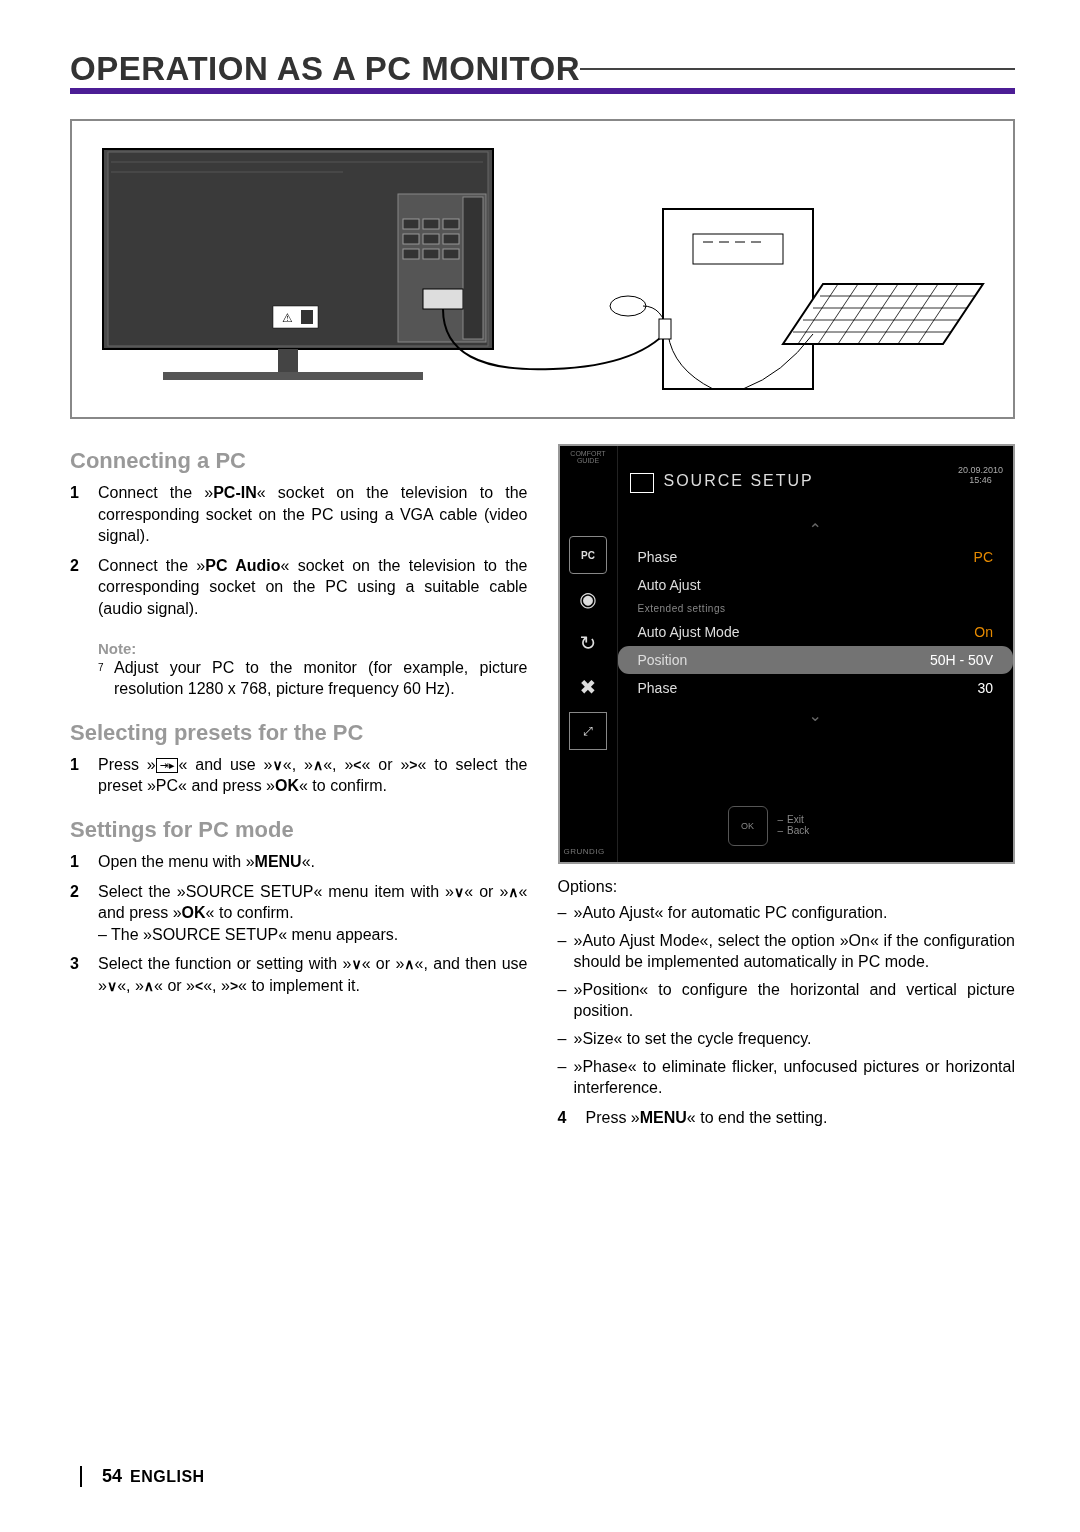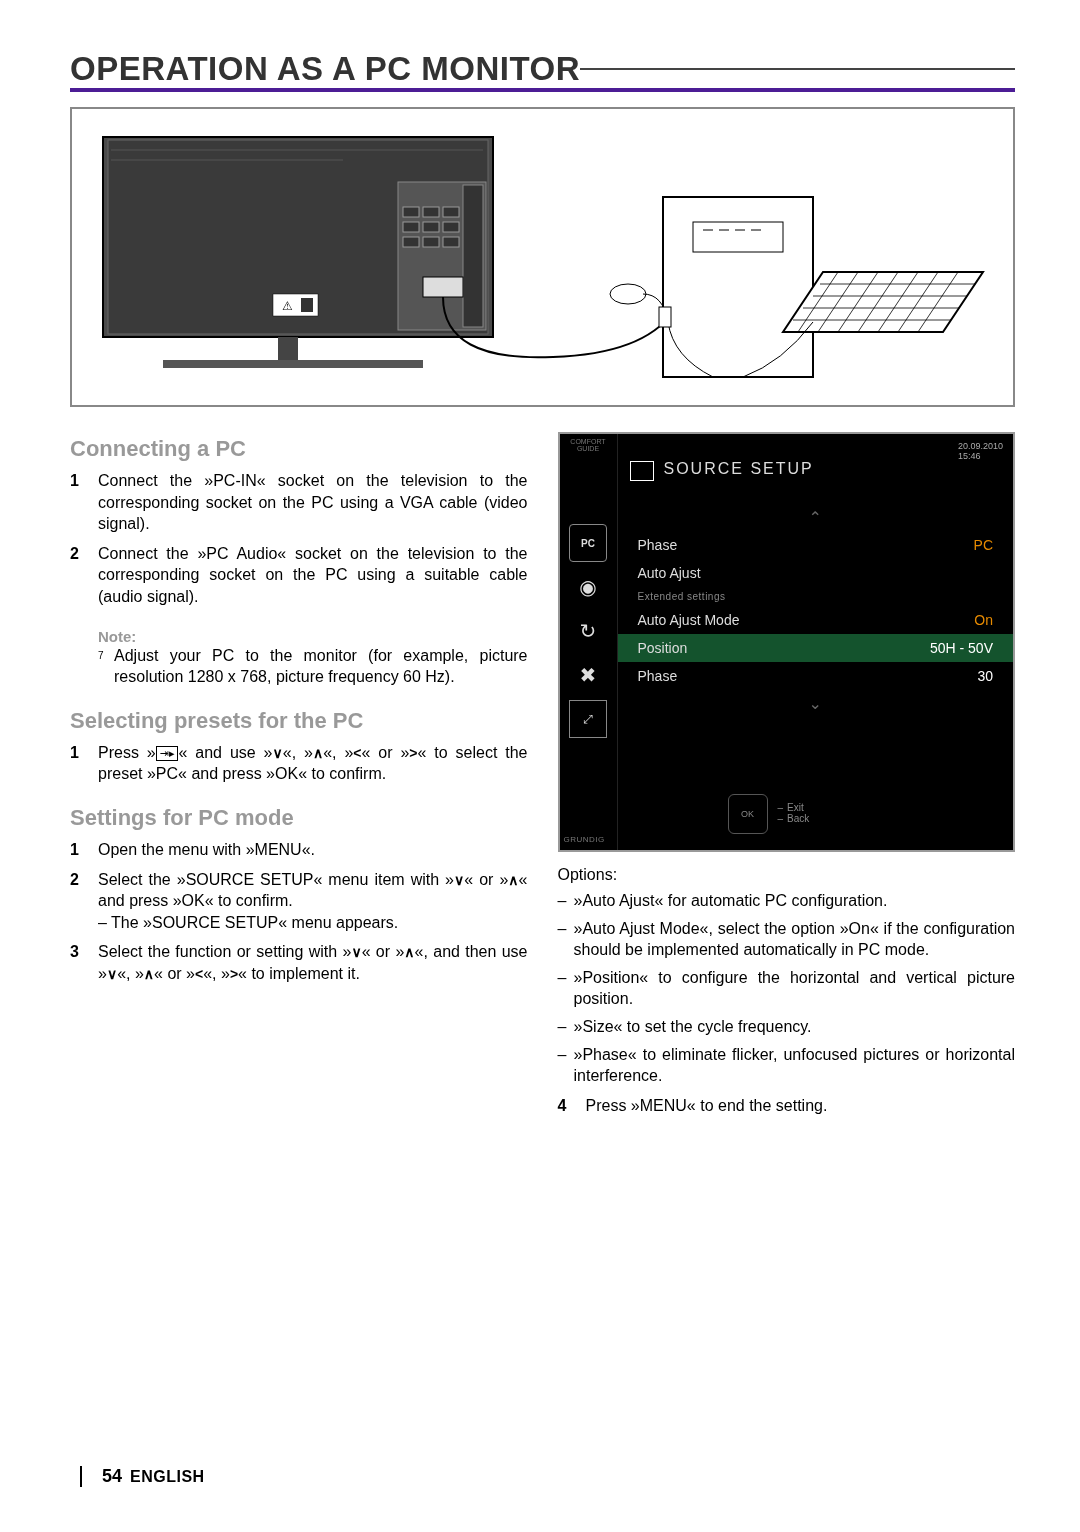--- a/index.html
+++ b/index.html
@@ -16,22 +16,22 @@
     font-size: 33px;
     font-weight: 900;
     letter-spacing: 0.5px;
     color: #333;
     position: relative;
     display: inline-block;
   }
   .title-row {
     display: flex;
     align-items: center;
-    margin-bottom: 15px;
-    border-bottom: 4px solid #4c1d95;
+    margin-bottom: 25px;
+    border-bottom: 6px solid #4c1d95;
     padding-bottom: 0;
   }
   .title-row::after {
     content: "";
     flex: 1;
     height: 2px;
     background: #444;
     margin-left: 0;
   }
   .title-text { white-space: nowrap; }
@@ -73,21 +73,21 @@
     font-size: 16px;
     line-height: 1.35;
     margin-bottom: 8px;
     text-align: justify;
   }
   ol.steps > li .num {
     font-weight: 700;
     min-width: 28px;
   }
   ol.steps > li .txt { flex: 1; }
-  .bold-inline { font-weight: 400; }
+  .bold-inline { font-weight: 700; }
   .bullet { list-style: none; }
   .bullet li {
     font-size: 16px;
     line-height: 1.35;
     margin-left: 28px;
     position: relative;
     padding-left: 16px;
     text-align: justify;
   }
   .bullet li::before {
@@ -125,34 +125,34 @@
     padding-left: 12px;
     font-size: 16px;
     letter-spacing: 2px;
   }
   .osd-row {
     display: flex;
     justify-content: space-between;
     padding: 6px 20px;
     font-size: 14px;
   }
-  .osd-row.highlight { background: #14532d; }
+  .osd-row.highlight { background: #737373; border-radius: 11px; }
   .osd-row .val { color: #e68a00; }
   .osd-ext {
     padding: 4px 20px;
     font-size: 10px;
     letter-spacing: 0.5px;
     color: #888;
   }
   .osd-date {
     position: absolute;
     right: 10px;
-    top: 8px;
+    top: 20px;
     font-size: 9px;
-    text-align: left;
+    text-align: center;
     color: #aaa;
     line-height: 1.1;
   }
   .osd-pc-icon {
     display: inline-block;
     width: 24px; height: 20px;
     border: 1.5px solid #fff;
     margin-right: 10px;
     position: relative;
     top: 2px;

